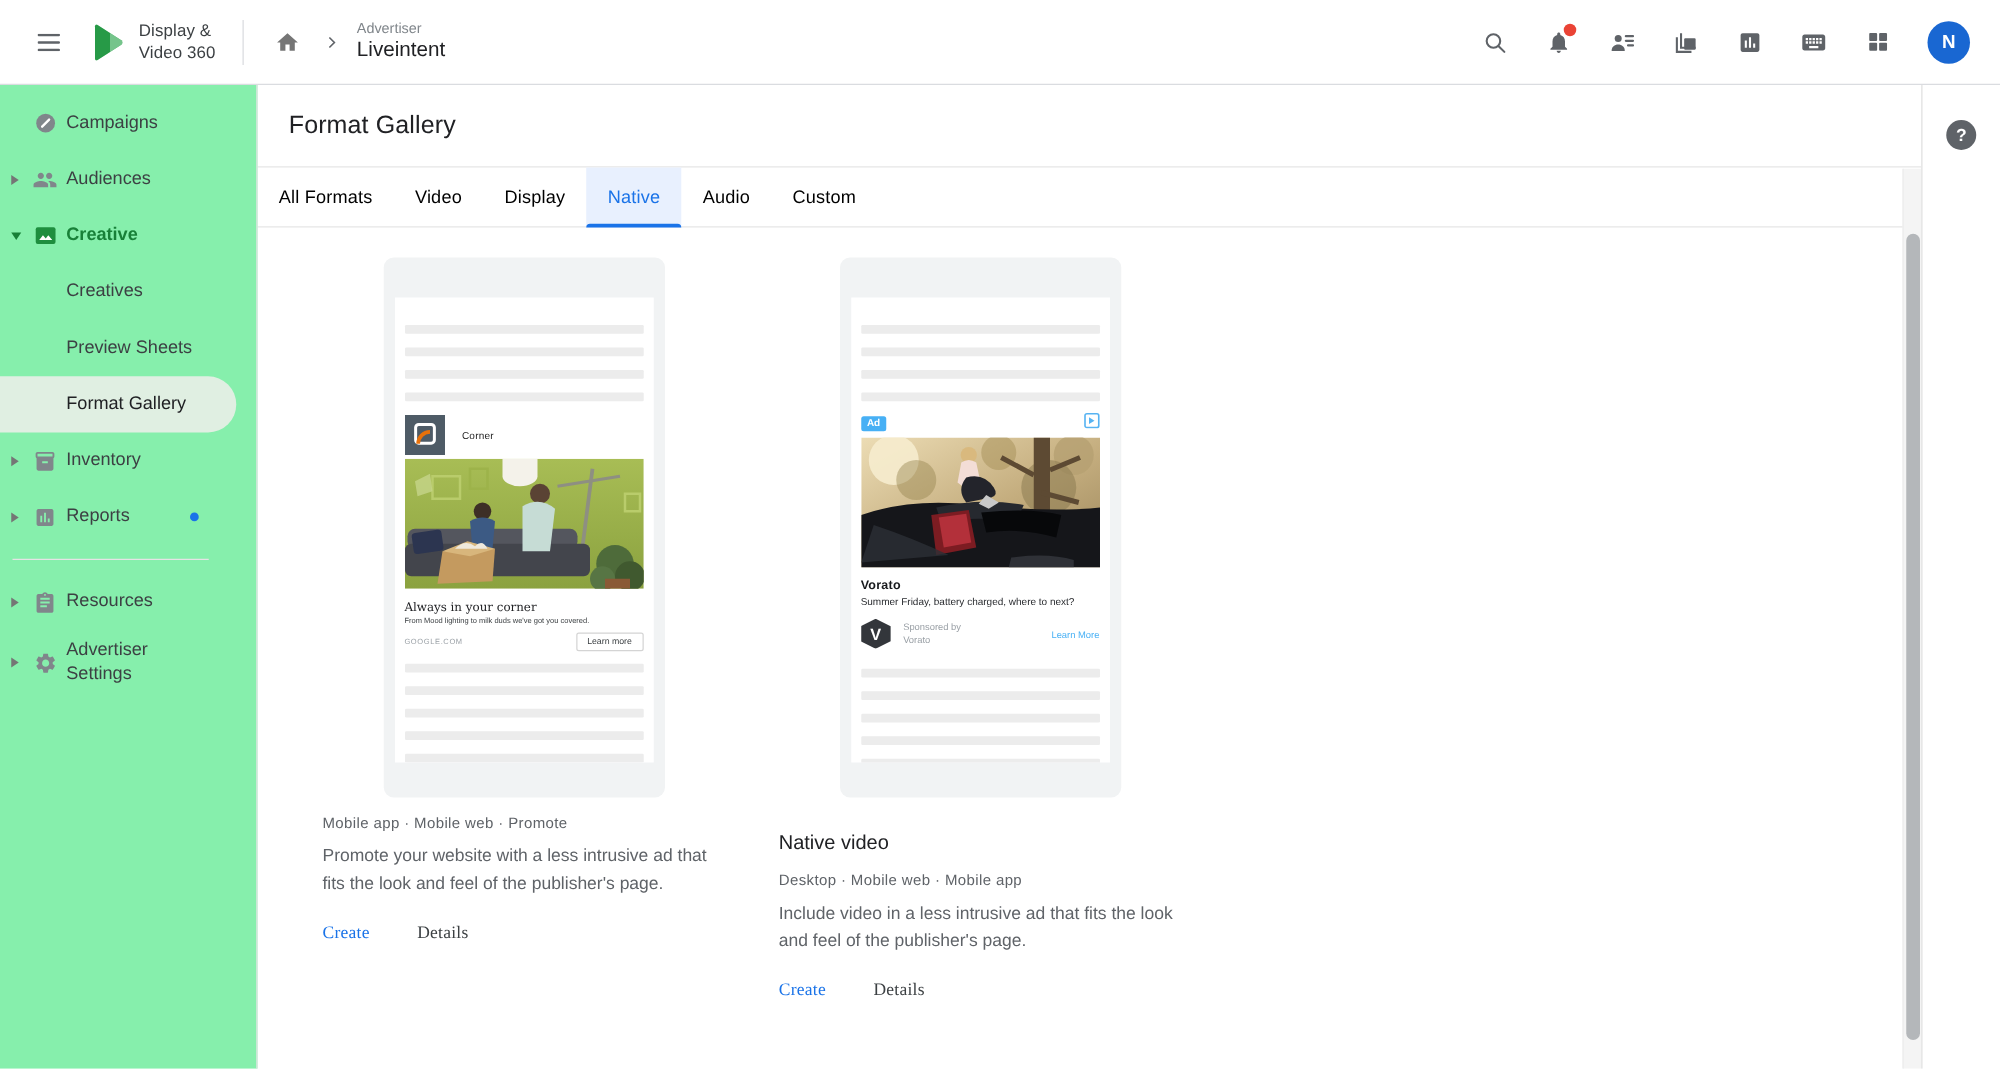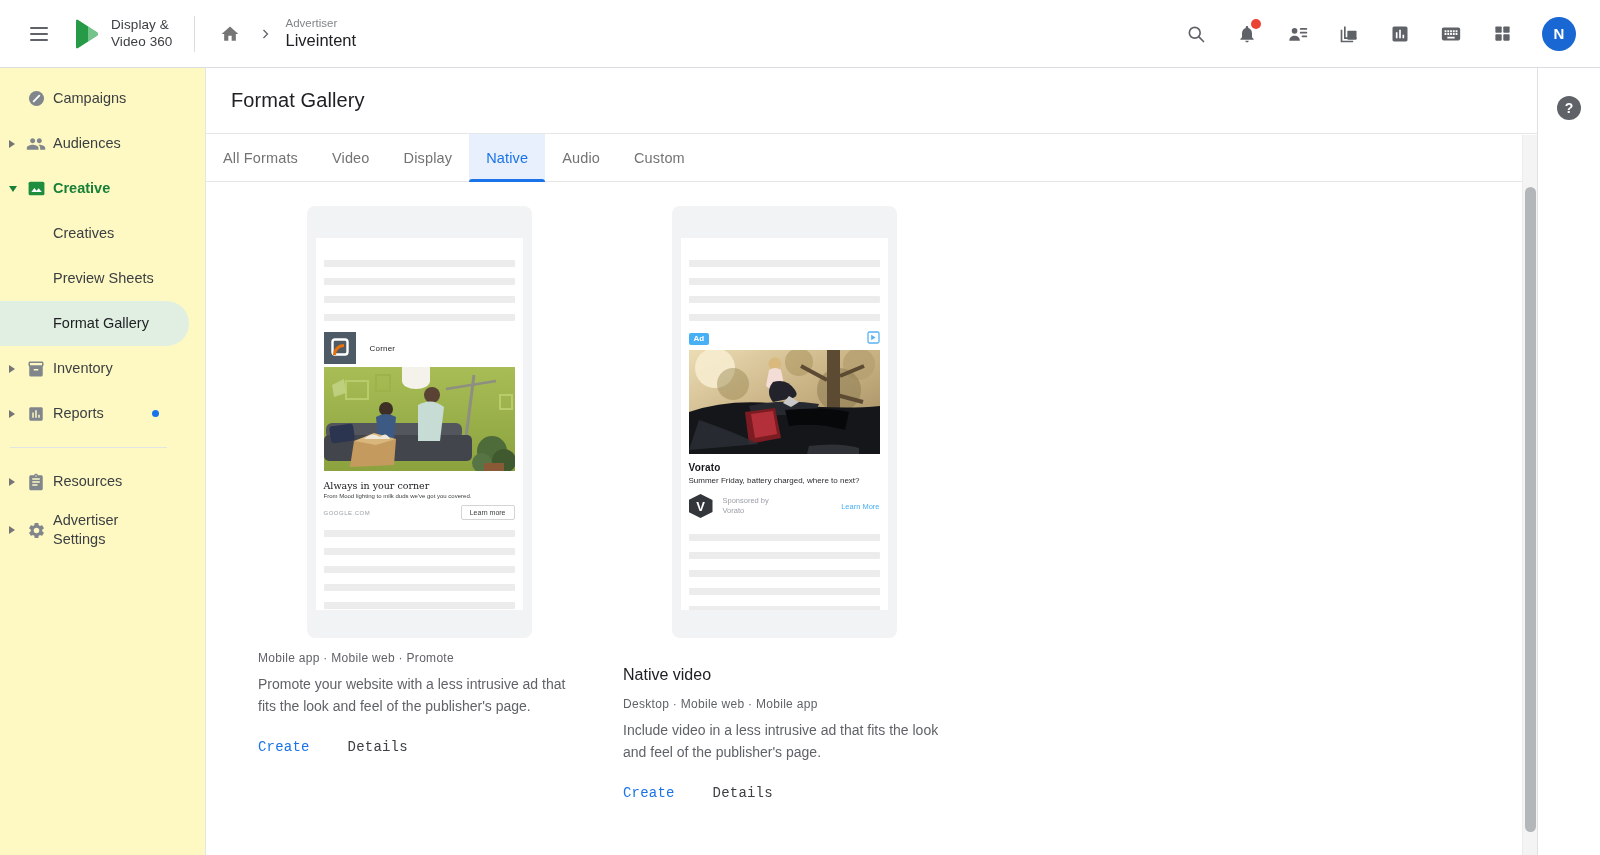--- a/index.html
+++ b/index.html
@@ -22,21 +22,21 @@
   .crumb-chev { margin:0 14px 0 12px; color:#5f6368; display:flex; }
   .breadcrumb { cursor:pointer; }
   .crumb-label { display:block; font-size:11.5px; color:#80868b; margin-bottom:2px; }
   .crumb-value { display:block; font-size:16.5px; color:#202124; }
   .hright { display:flex; align-items:center; gap:17px; padding-right:24px; }
   .notif-dot { position:absolute; right:3px; top:2px; width:10px; height:10px; border-radius:50%; background:#ea4335; }
   .avatar { width:34px; height:34px; border-radius:50%; background:#1967d2; color:#fff; font-size:15px; font-weight:bold;
             display:flex; align-items:center; justify-content:center; border:none; cursor:pointer; margin-left:6px; }
 
   
-  .sidebar { position:absolute; left:0; top:68px; bottom:0; width:206px; background:#fef9c3;
+  .sidebar { position:absolute; left:0; top:68px; bottom:0; width:206px; background:#86efac;
              border-right:1px solid #e4e4e4; padding-top:8px; z-index:2; }
   .nav-item { position:relative; height:45px; display:flex; align-items:center; cursor:pointer;
               font-size:14.5px; color:#3c4043; }
   .nav-item .chev { position:absolute; left:9px; width:0; height:0; }
   .chev-right { border-top:4.5px solid transparent; border-bottom:4.5px solid transparent; border-left:6px solid #757575; }
   .chev-down  { border-left:4.5px solid transparent; border-right:4.5px solid transparent; border-top:6px solid #188038; }
   .nav-ic { position:absolute; left:26px; width:20px; height:20px; display:flex; align-items:center; justify-content:center; }
   .nav-label { margin-left:53px; line-height:19px; }
   .nav-item.green .nav-label { color:#188038; font-weight:bold; }
   .nav-item.selected { width:189px; background:#e0efe2; border-radius:0 24px 24px 0; }
@@ -44,21 +44,21 @@
   .nav-item.twoline { height:52px; }
   .nav-item.twoline .nav-label { max-width:118px; }
   .side-divider { height:1px; background:#e4e4e4; margin:11px 38px 11px 10px; }
   .bluedot { position:absolute; left:152px; top:19px; width:7px; height:7px; border-radius:50%; background:#1a73e8; }
 
   
   .main { position:absolute; left:206px; top:68px; right:63px; bottom:0; background:#fff; }
   .titlebar { height:66px; border-bottom:1px solid #e6e6e6; display:flex; align-items:center; padding-left:25px; }
   .titlebar h1 { font-size:20px; font-weight:400; color:#202124; letter-spacing:.1px; }
   .tabs { height:48px; border-bottom:1px solid #e6e6e6; display:flex; padding-left:0; }
-  .tab { height:48px; line-height:48px; padding:0 17px; font-size:14.5px; color:#737373; font-weight:500;
+  .tab { height:48px; line-height:48px; padding:0 17px; font-size:14.5px; color:#000000; font-weight:500;
          letter-spacing:.15px; cursor:pointer; position:relative; }
   .tab.active { color:#1a73e8; background:#e8f0fe; }
   .tab.active::after { content:""; position:absolute; left:0; right:0; bottom:0; height:3px; background:#1a73e8; border-radius:3px 3px 0 0; }
 
   .content { padding:24px 0 0 52px; display:flex; gap:43px; }
   .fcard { width:322px; }
   .phone { width:225px; height:432px; background:#f1f3f4; border-radius:8px; margin:0 auto; padding:32px 9px 28px; }
   .screen { width:207px; height:372px; background:#fff; padding:22px 8px 0; overflow:hidden; }
   .sk { height:7px; background:#ececec; border-radius:1px; margin-bottom:11px; }
 
@@ -87,21 +87,21 @@
   .sponsor-text { font-size:7.5px; color:#9aa0a6; line-height:10px; margin-left:10px; }
   .sponsor-text span { display:block; }
   .ad2 .learnmore { margin-left:auto; font-size:7.5px; color:#47b0f5; font-weight:500; }
 
   
   .fname { font-size:16px; color:#202124; margin-top:28px; }
   .fplatforms { font-size:12px; color:#5f6368; font-weight:500; letter-spacing:.3px; margin-top:13px; }
   .fdesc { font-size:14px; line-height:21.5px; color:#5f6368; margin-top:9px; max-width:316px; }
   .factions { display:flex; gap:38px; margin-top:22px; }
   .textbtn { background:none; border:none; font-size:14px; font-weight:500; cursor:pointer; letter-spacing:.2px;
-             font-family:Liberation Mono, monospace; padding:0; }
+             font-family:Liberation Serif, serif; padding:0; }
   .create { color:#1a73e8; }
   .details { color:#3c4043; }
 
   
   .vscroll { position:absolute; right:0; top:67px; bottom:0; width:15px; background:#f4f4f4; border-left:1px solid #ececec; }
   .vthumb { position:absolute; left:2px; top:52px; width:11px; height:645px; background:#b4b7ba; border-radius:6px; }
   .helprail { position:absolute; right:0; top:68px; bottom:0; width:63px; background:#fff; border-left:1px solid #e0e0e0; }
   .helpbtn { margin:28px auto 0; display:flex; align-items:center; justify-content:center; width:24px; height:24px;
              border-radius:50%; background:#5f6368; color:#fff; font-size:14px; font-weight:bold; border:none; cursor:pointer; }
 </style>

